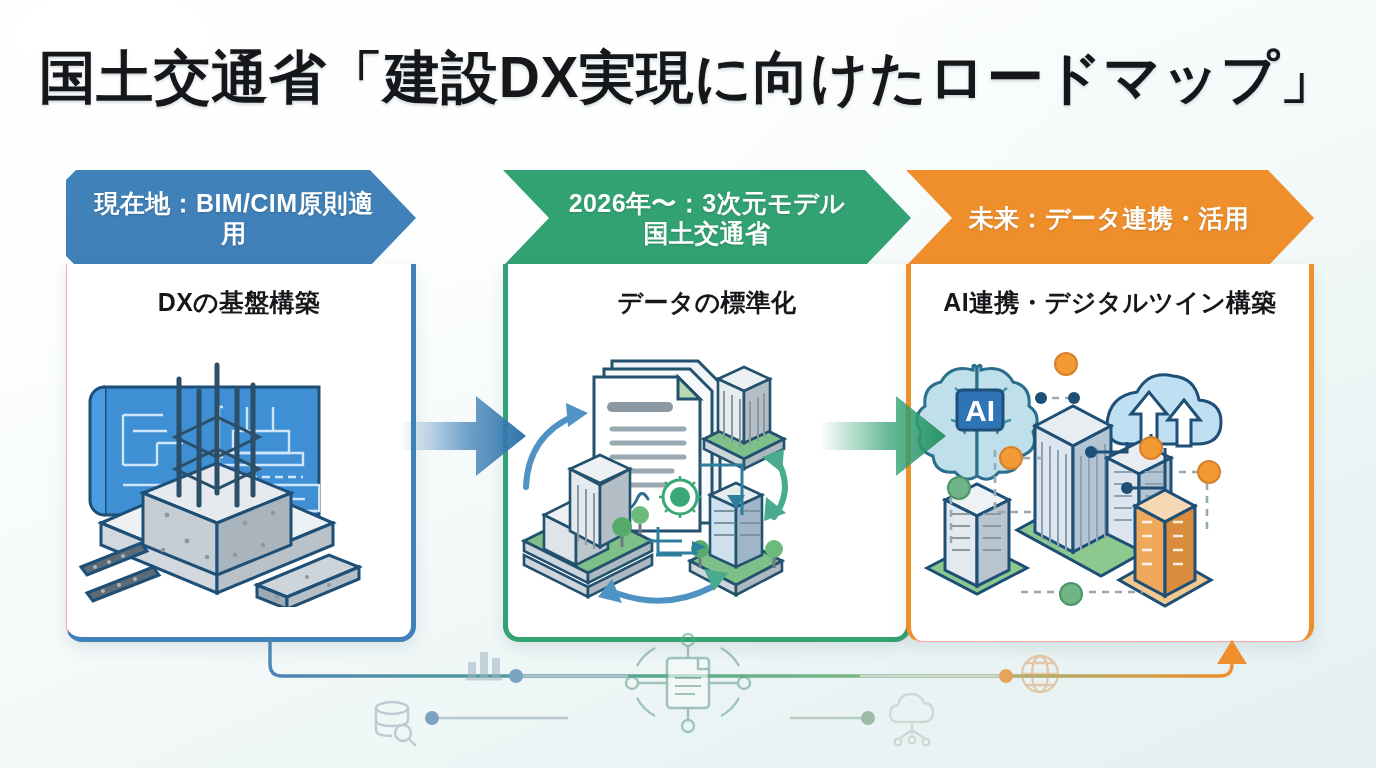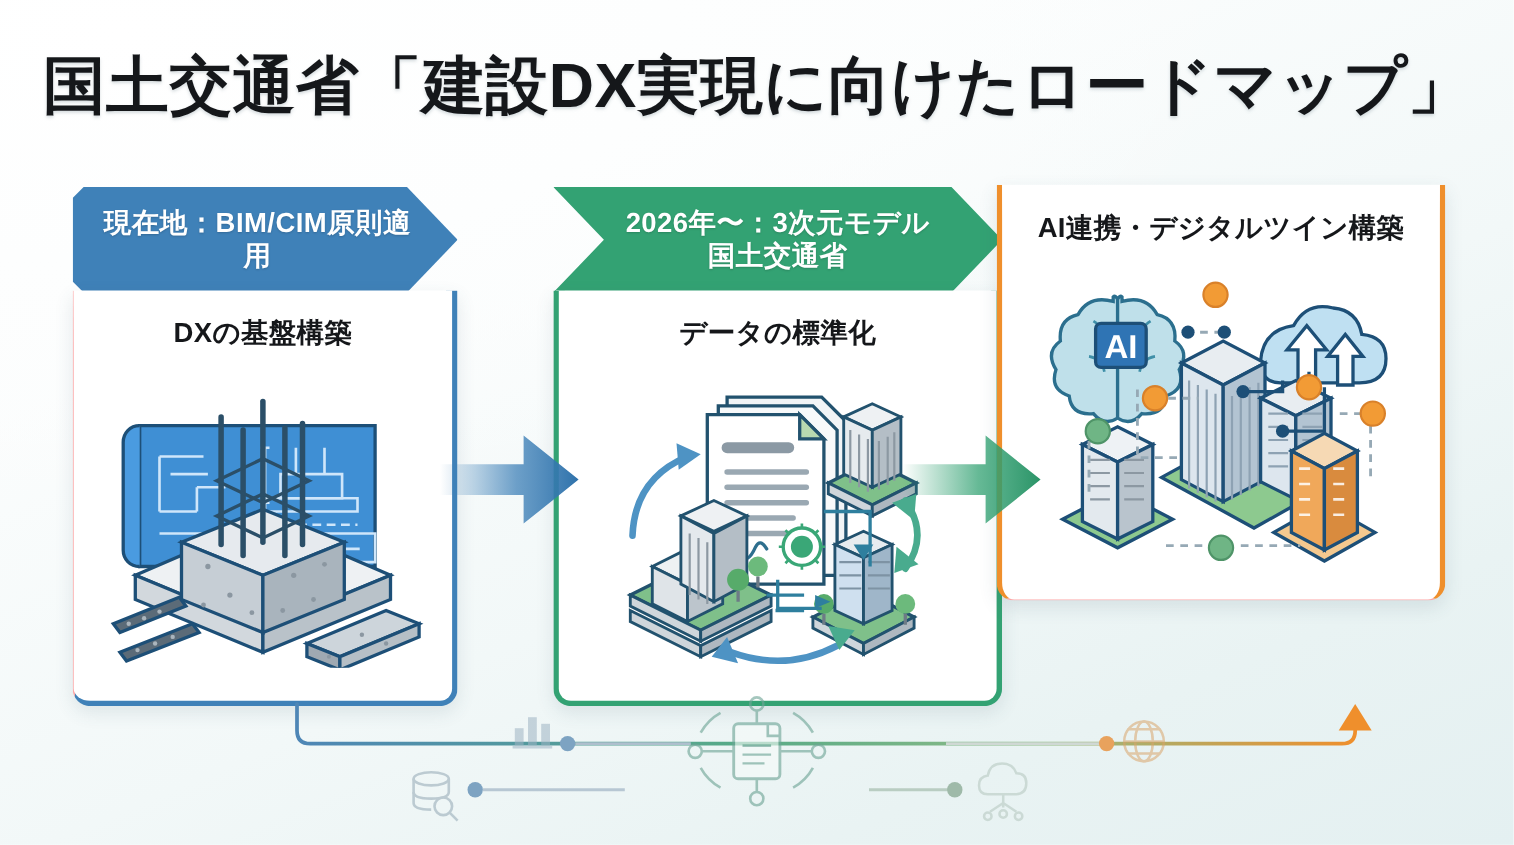--- a/index.html
+++ b/index.html
@@ -63,21 +63,21 @@
   }
   .card-1{ border-left:1px solid #fca5a5;  border-right:5px solid #3f81b8;  border-bottom:5px solid #3f81b8; }
   .card-2{ border-left:5px solid #33a273;  border-right:5px solid #33a273;  border-bottom:5px solid #33a273; }
   .card-3{ border-left:5px solid #ef8f2c;  border-right:5px solid #ef8f2c;  border-bottom:1px solid #fca5a5; }
 
   .card-title{
     text-align:center; padding-top:22px;
     font-size:25px; font-weight:bold; color:#15171a; letter-spacing:.3px;
   }
   .art{ position:absolute; left:0; right:0; top:62px; height:300px;
-        display:flex; align-items:center; justify-content:center; }
+        display:flex; align-items:center; }
 
   
   .gap-arrow{ position:absolute; top:392px; width:130px; height:88px; }
   .gap-arrow.a1{ left:398px; }
   .gap-arrow.a2{ left:818px; }
 
   
   .flow{ position:absolute; left:0; top:600px; width:1376px; height:168px; }
 </style>
 </head>
@@ -269,20 +269,23 @@
             <path d="M148 210 h26"></path>
           </g>
           <path d="M228 164 l-9 -14 h18 z" fill="#2e7f9e"></path>
           <path d="M190 202 l-14 6 v-12 z" fill="#2e7f9e" transform="translate(8,0)"></path>
         </svg>
       </div>
     </div>
   </div>
 
   <div class="col col-3">
+    <div class="chev chev-3">
+      <span class="chev-txt">未来：データ連携・活用</span>
+    </div>
     <div class="card card-3">
       <div class="card-title">AI連携・デジタルツイン構築</div>
       <div class="art">
         <svg width="320" height="268" viewBox="0 0 320 268">
 
           <g>
             <path d="M62 28 q-22 -6 -32 12 q-18 4 -16 24 q-14 10 -4 26 q-6 18 12 24 q2 18 22 16 q10 12 22 4 V26 q-2 -4 -4 -2 Z" fill="#bfe0ea" stroke="#2b6f8e" stroke-width="3"></path>
             <path d="M70 28 q22 -6 32 12 q18 4 16 24 q14 10 4 26 q6 18 -12 24 q-2 18 -22 16 q-10 12 -22 4 V26 q2 -4 4 -2 Z" fill="#bfe0ea" stroke="#2b6f8e" stroke-width="3"></path>
             <g fill="none" stroke="#3f8fa8" stroke-width="2.4">
               <path d="M44 46 q10 6 6 16 M40 78 q12 2 14 14 M96 46 q-10 6 -6 16 M100 78 q-12 2 -14 14"></path>

